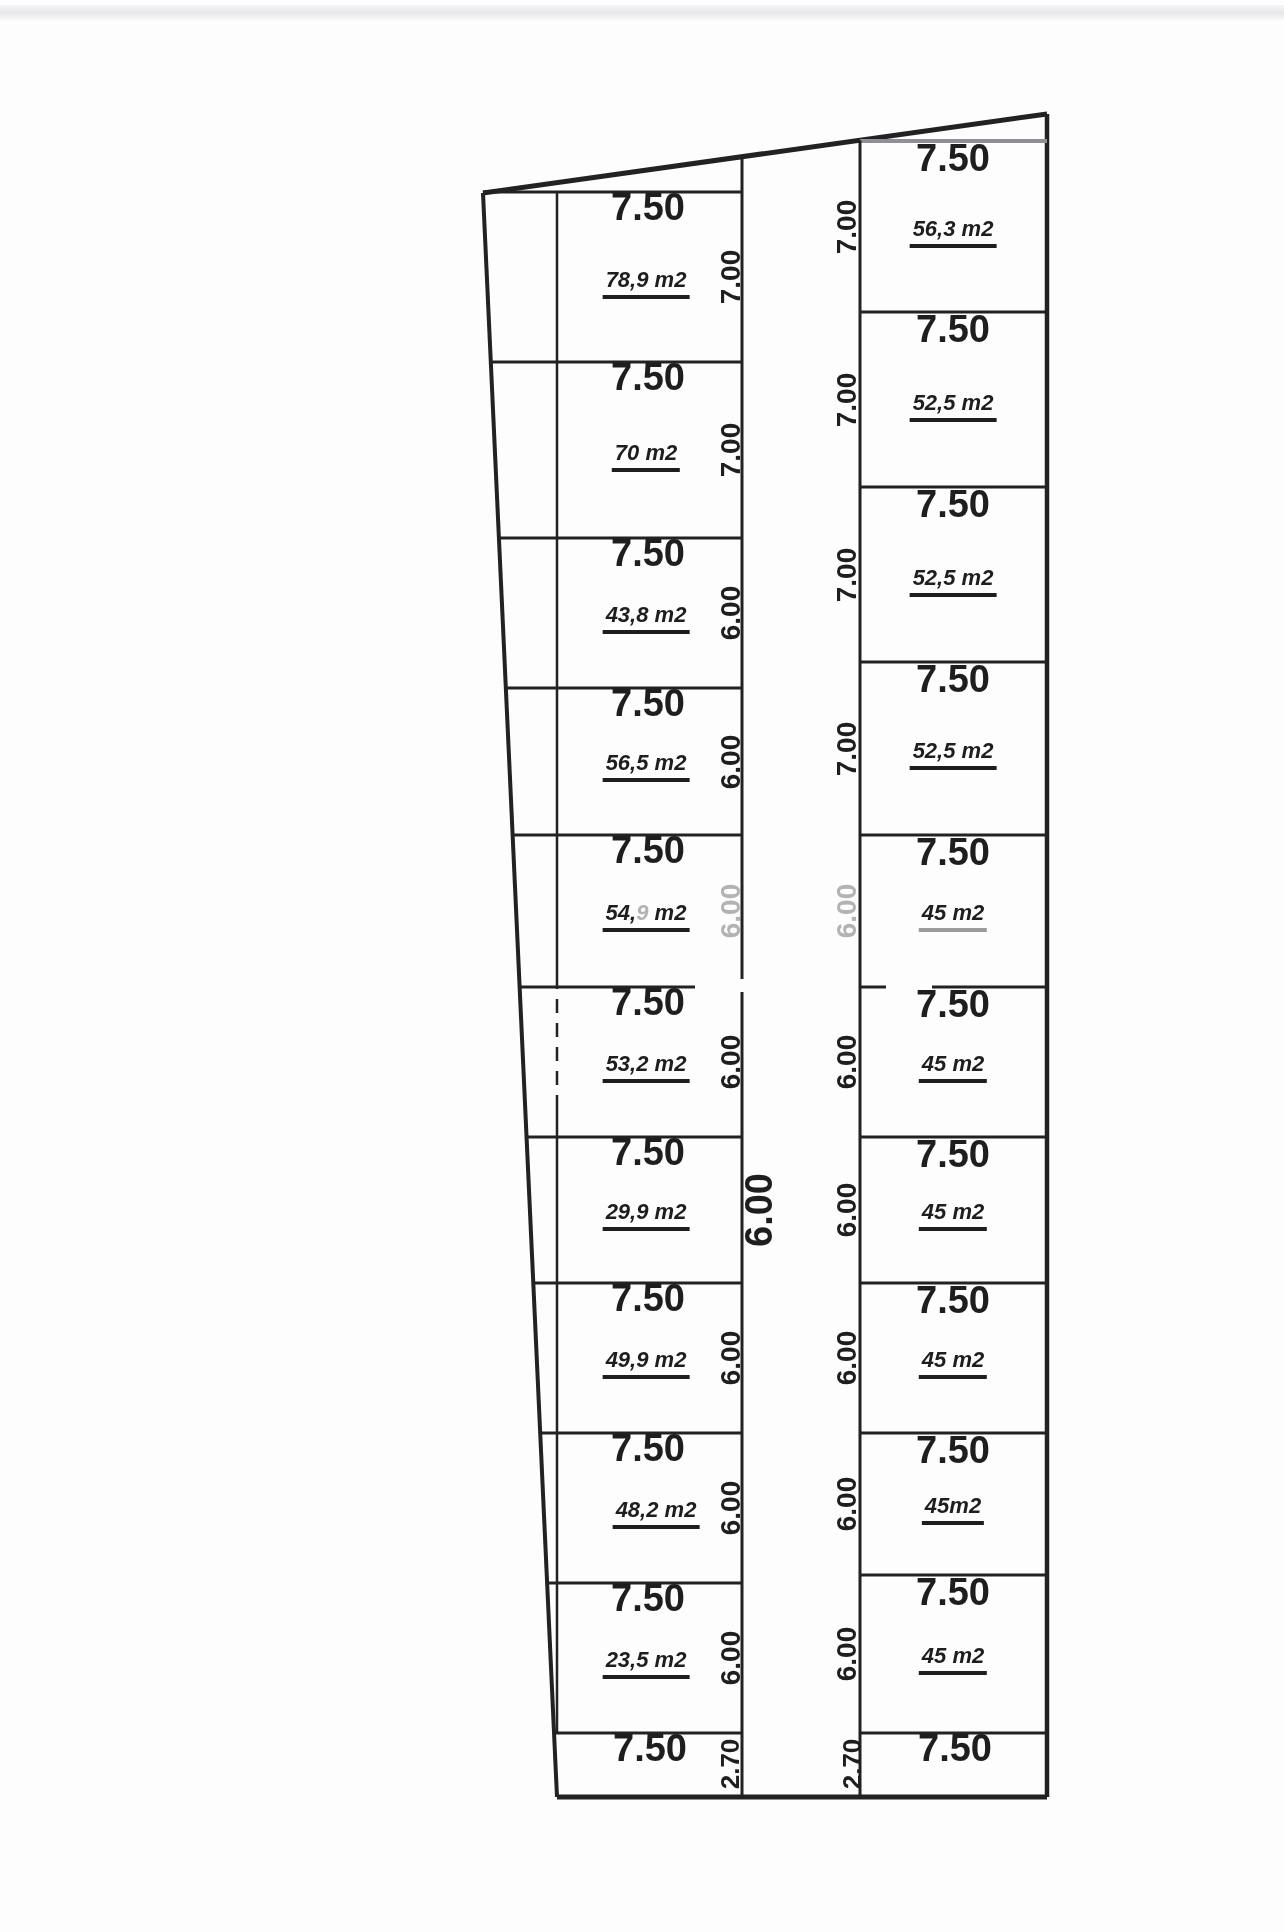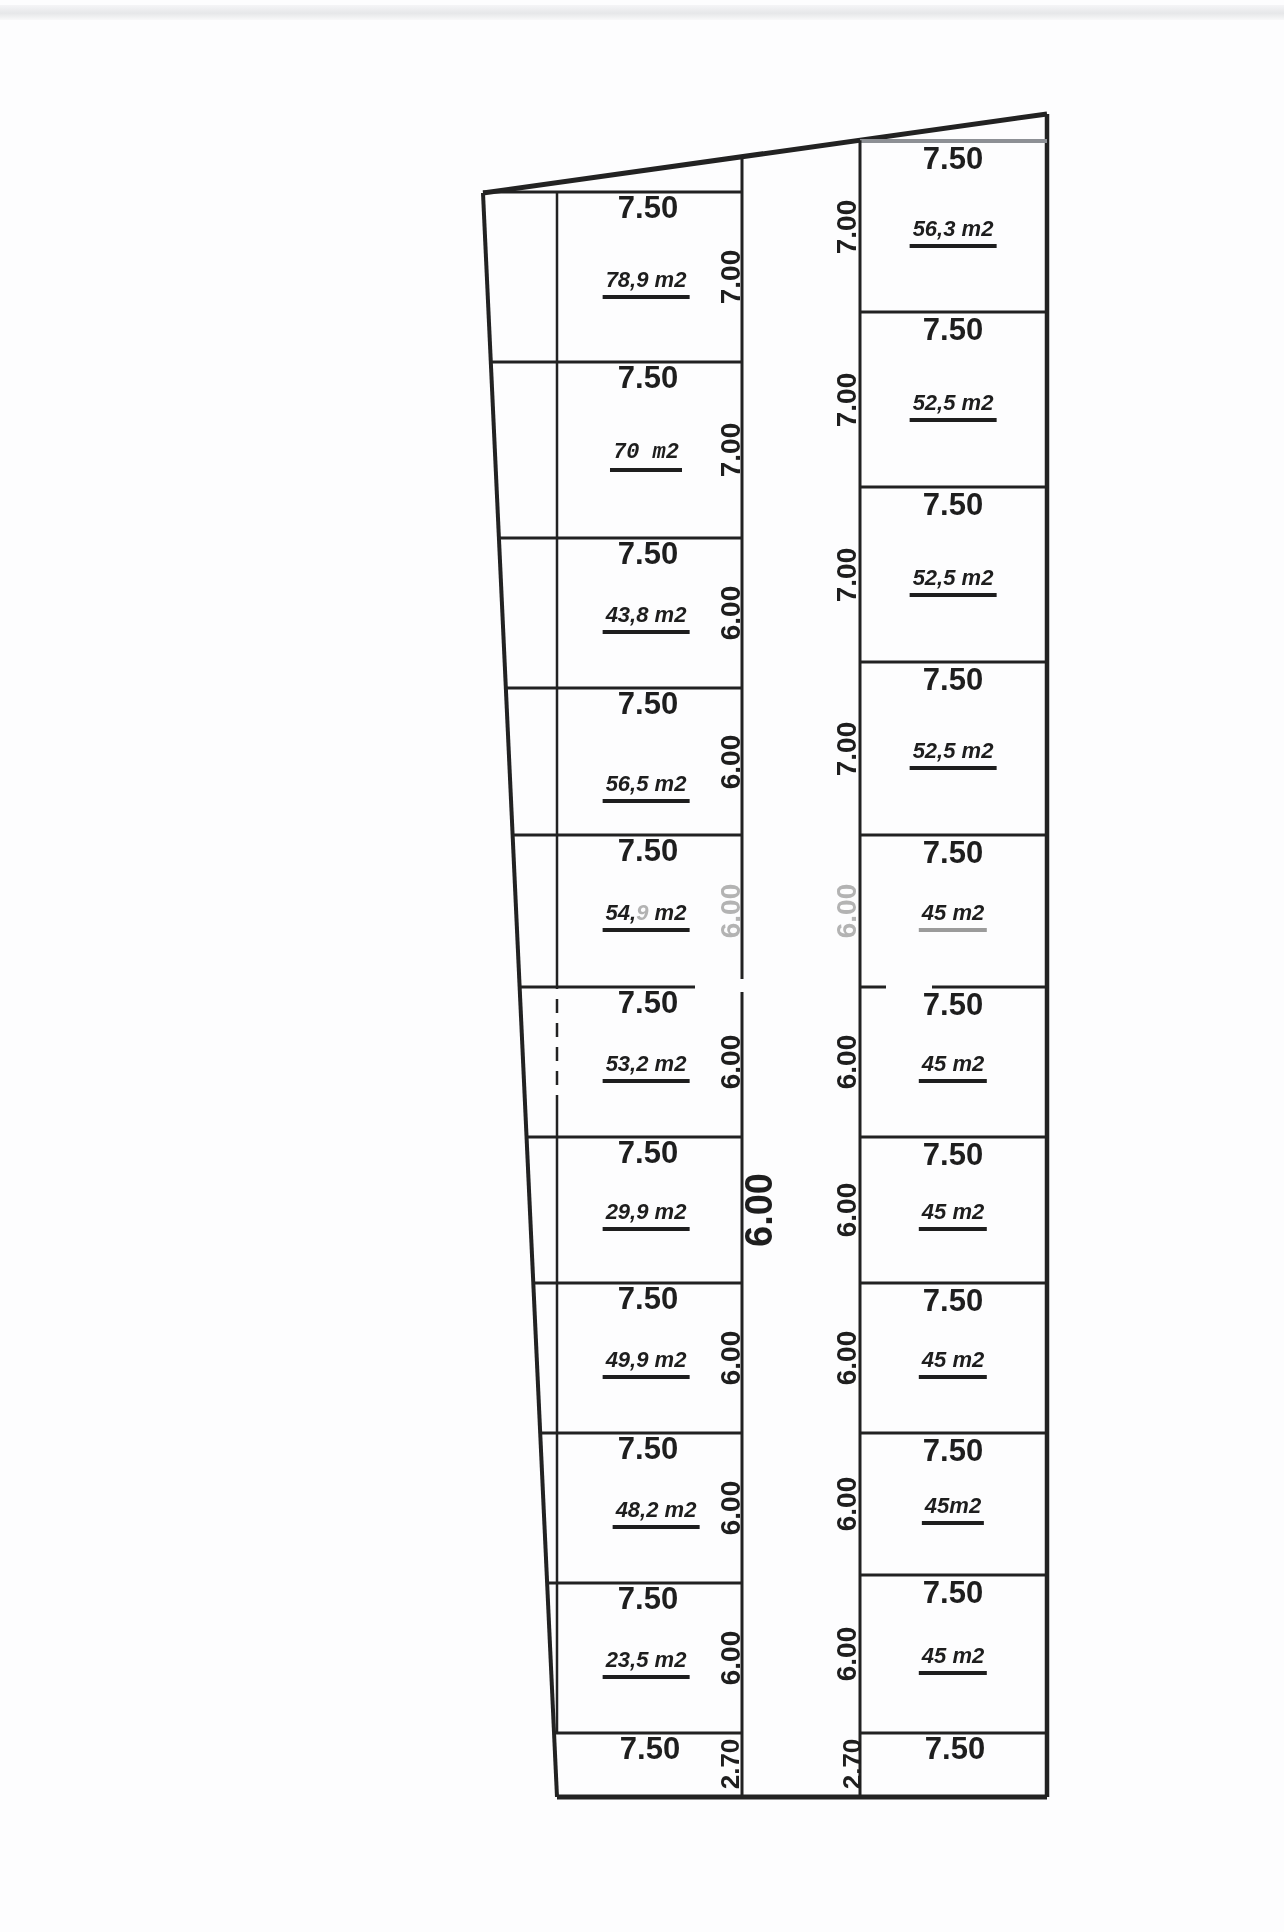--- a/index.html
+++ b/index.html
@@ -4,21 +4,21 @@
 <style>
   html,body{margin:0;padding:0;background:#ffffff;}
   #stage{position:relative;overflow:hidden;font-family:"Liberation Sans",sans-serif;}
   #top-band{position:absolute;left:0;right:0;top:5px;height:15px;
     background:linear-gradient(to bottom,#f5f5f7,#e6e7e9 55%,#f8f8f9);}
   #plan-svg{position:absolute;left:0;top:0;width:100%;height:100%;}
   #label-layer{position:absolute;left:0;top:0;width:100%;height:100%;}
   .lbl{position:absolute;transform:translate(-50%,-50%);font-weight:bold;color:#1e1e1e;
        line-height:1;white-space:nowrap;}
   .lbl.rot{transform:translate(-50%,-50%) rotate(-90deg);}
-  .dim{font-size:31px;}
+  .dim{font-size:38px;}
   .area{font-size:22px;font-style:italic;border-bottom:4px solid #1e1e1e;padding:0 3px 4px;}
   .faded{color:#b3b3b3;}
   .u-faded{border-bottom-color:#9b9b9b;}
 </style>
 </head>
 <body>
 
 <div id="stage" style="width: 1284px; height: 1932px; background: rgb(253, 253, 254);">
   <div id="top-band"></div>
   <svg id="plan-svg" xmlns="http://www.w3.org/2000/svg" viewBox="0 0 1284 1932">
@@ -62,27 +62,27 @@
       <g>
         <rect x="695" y="979" width="50" height="13" fill="#fdfdfe"></rect>
         <rect x="886" y="981" width="46" height="13" fill="#fdfdfe"></rect>
       </g>
     </svg>
   <div id="label-layer">
       <span class="lbl dim" style="left: 648px; top: 207px;">7.50</span>
       <span class="lbl area" style="left: 646px; top: 283.8px;">78,9 m2</span>
       <span class="lbl dim rot" style="left: 731px; top: 277px; font-size: 28px;">7.00</span>
       <span class="lbl dim" style="left: 648px; top: 377px;">7.50</span>
-      <span class="lbl area" style="left: 646px; top: 457.04px; font-family: Liberation Mono, monospace;">70 m2</span>
+      <span class="lbl area" style="left: 646px; top: 457.04px;">70 m2</span>
       <span class="lbl dim rot" style="left: 731px; top: 450px; font-size: 28px;">7.00</span>
       <span class="lbl dim" style="left: 648px; top: 553px;">7.50</span>
       <span class="lbl area" style="left: 646px; top: 619px;">43,8 m2</span>
       <span class="lbl dim rot" style="left: 731px; top: 613px; font-size: 28px;">6.00</span>
       <span class="lbl dim" style="left: 648px; top: 703px;">7.50</span>
-      <span class="lbl area" style="left: 646px; top: 767.38px; margin-top: 21px;">56,5 m2</span>
+      <span class="lbl area" style="left: 646px; top: 767.38px;">56,5 m2</span>
       <span class="lbl dim rot" style="left: 731px; top: 761.5px; font-size: 28px;">6.00</span>
       <span class="lbl dim" style="left: 648px; top: 850px;">7.50</span>
       <span class="lbl area" style="left: 646px; top: 917.08px;"><span>54,</span><span class="faded">9</span><span> m2</span></span>
       <span class="lbl dim rot faded" style="left: 731px; top: 911px; font-size: 28px;">6.00</span>
       <span class="lbl dim" style="left: 648px; top: 1002px;">7.50</span>
       <span class="lbl area" style="left: 646px; top: 1068px;">53,2 m2</span>
       <span class="lbl dim rot" style="left: 731px; top: 1062px; font-size: 28px;">6.00</span>
       <span class="lbl dim" style="left: 648px; top: 1152px;">7.50</span>
       <span class="lbl area" style="left: 646px; top: 1215.84px;">29,9 m2</span>
       <span class="lbl dim" style="left: 648px; top: 1298px;">7.50</span>

